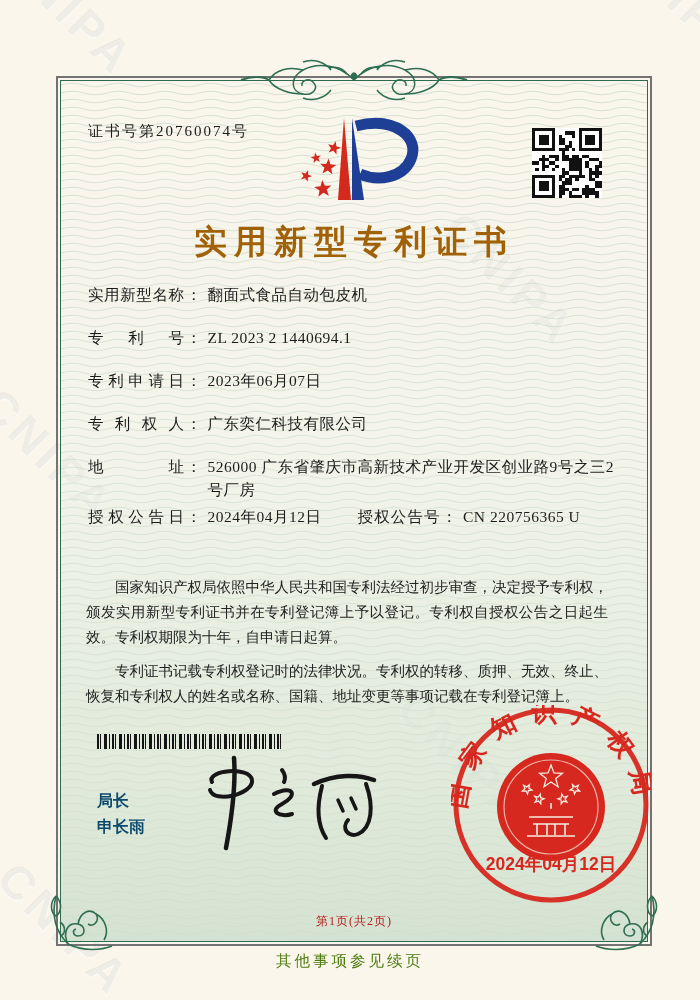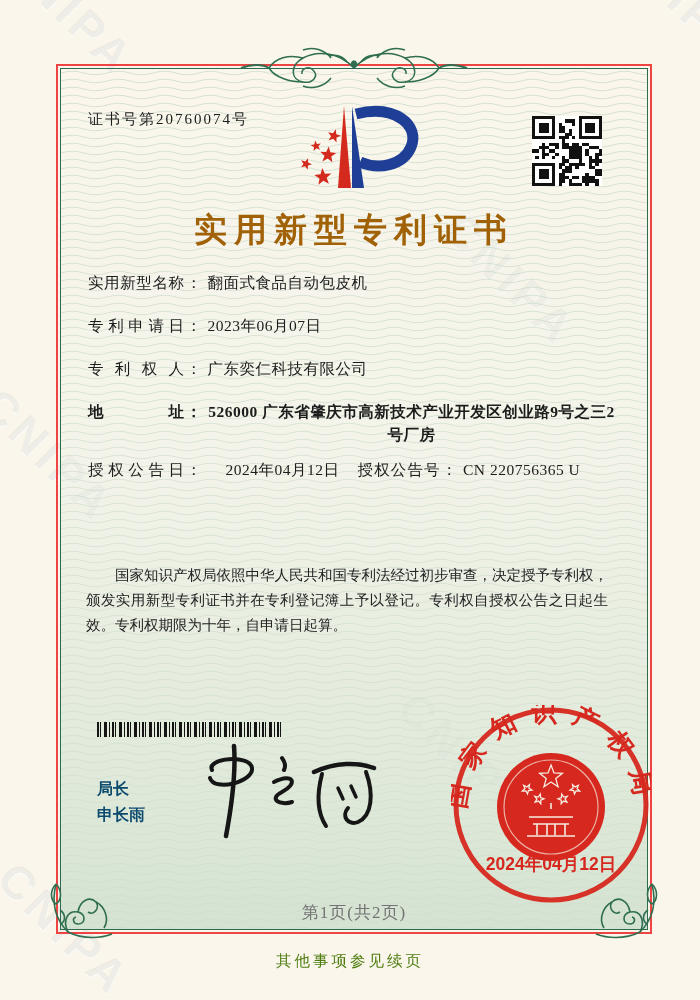--- a/index.html
+++ b/index.html
@@ -9,49 +9,49 @@
     font-family:"Liberation Serif","DejaVu Serif",serif;
     color:#1c1c1c;
   }
   .watermark{
     position:absolute;z-index:1;font-family:"Liberation Sans","DejaVu Sans",sans-serif;
     font-weight:bold;font-size:46px;letter-spacing:5px;
     color:rgba(120,115,100,0.10);text-shadow:1px 1px 0 rgba(255,255,255,0.55);
     transform:rotate(45deg);white-space:nowrap;pointer-events:none;
   }
   .frame{
-    position:absolute;left:56px;top:64px;width:592px;height:866px;
-    border:2px solid #ef4444;z-index:2;background:transparent;
+    position:absolute;left:56px;top:76px;width:592px;height:866px;
+    border:2px solid #737373;z-index:2;background:transparent;
   }
   .frame-inner-line{
     position:absolute;inset:2px;border:1px solid #2d6a4f;pointer-events:none;
   }
   .guilloche{position:absolute;inset:3px;overflow:hidden;}
   .guilloche svg{display:block;}
   .tint{
     position:absolute;inset:3px;pointer-events:none;
     background:linear-gradient(180deg,rgba(250,247,238,0.1) 0%,rgba(231,240,229,0.35) 45%,rgba(213,228,211,0.75) 85%,rgba(206,223,205,0.85) 100%);
   }
   .inner{position:absolute;inset:0;z-index:3;}
   .cert-no{position:absolute;left:30px;top:44px;font-size:15px;letter-spacing:2px;}
   .logo{position:absolute;left:236px;top:34px;width:132px;height:96px;}
   .qr{position:absolute;left:474px;top:50px;width:70px;height:70px;}
   .title{
     position:absolute;left:0;right:0;top:142px;text-align:center;
     font-size:33px;font-weight:bold;letter-spacing:7px;color:#a16207;
   }
   .fields{position:absolute;left:30px;top:205px;width:540px;font-size:15.5px;}
   .field{margin-bottom:20px;line-height:23px;white-space:nowrap;}
-  .field.wrap{white-space:normal;margin-bottom:12px;font-weight:bold;}
+  .field.wrap{white-space:normal;margin-bottom:4px;}
   .flabel{
     display:inline-block;width:96px;text-align:justify;text-align-last:justify;
     vertical-align:top;
   }
   .colon{display:inline-block;vertical-align:top;margin:0 6px 0 2px;}
-  .fvalue{display:inline-block;vertical-align:top;letter-spacing:0.5px;text-align:center;}
+  .fvalue{display:inline-block;vertical-align:top;letter-spacing:0.5px;}
   .fvalue.addr{width:408px;line-height:23px;}
   .fvalue.narrow{width:150px;}
   .flabel.l2{width:82px;}
   .paras{
     position:absolute;left:28px;top:497px;width:538px;
     font-size:14.5px;line-height:25px;text-align:justify;color:#222;
   }
   .paras p{margin:0 16px 9px 0;text-indent:2em;}
   .barcode{
     position:absolute;left:39px;top:656px;width:186px;height:15px;
@@ -63,21 +63,21 @@
   }
   .duty{
     position:absolute;left:39px;top:710px;
     font-family:"Liberation Sans","DejaVu Sans",sans-serif;
     font-size:16px;font-weight:600;line-height:26px;color:#0c4a6e;
   }
   .signature{position:absolute;left:128px;top:676px;width:210px;height:98px;}
   .seal{position:absolute;left:451px;top:705px;width:200px;height:200px;z-index:5;}
   .page-note{
     position:absolute;left:0;right:0;top:835px;text-align:center;
-    font-size:17px;letter-spacing:1px;color:#737373;
+    font-size:12px;letter-spacing:1px;color:#b91c1c;
   }
   .cont-note{
     position:absolute;left:0;right:0;top:951px;text-align:center;z-index:2;
     font-size:15.5px;letter-spacing:3px;color:#4d7c0f;
   }
   .ornament-top{position:absolute;left:50%;top:-22px;transform:translateX(-50%);z-index:4;}
   .corner{position:absolute;width:78px;height:78px;z-index:4;}
   .corner.bl{left:-12px;bottom:-12px;}
   .corner.br{right:-12px;bottom:-12px;transform:scale(-1,1);}
 </style>
@@ -396,35 +396,39 @@
         <rect x="6" y="12" width="1" height="1" fill="#111"></rect>
       </svg>
 
     <div class="title">实用新型专利证书</div>
 
     <div class="fields">
       <div class="field">
         <span class="flabel">实用新型名称</span><span class="colon">：</span><span class="fvalue">翻面式食品自动包皮机</span>
       </div>
       <div class="field">
+        <span class="flabel">专利号</span><span class="colon">：</span><span class="fvalue">ZL 2023 2 1440694.1</span>
+      </div>
+      <div class="field">
         <span class="flabel">专利申请日</span><span class="colon">：</span><span class="fvalue">2023年06月07日</span>
       </div>
       <div class="field">
         <span class="flabel">专利权人</span><span class="colon">：</span><span class="fvalue">广东奕仁科技有限公司</span>
       </div>
       <div class="field wrap">
         <span class="flabel">地址</span><span class="colon">：</span><span class="fvalue addr">526000 广东省肇庆市高新技术产业开发区创业路9号之三2号厂房</span>
       </div>
       <div class="field">
         <span class="flabel">授权公告日</span><span class="colon">：</span><span class="fvalue narrow">2024年04月12日</span><span class="flabel l2">授权公告号</span><span class="colon">：</span><span class="fvalue">CN 220756365 U</span>
       </div>
     </div>
 
     <div class="paras">
       <p>国家知识产权局依照中华人民共和国专利法经过初步审查，决定授予专利权，颁发实用新型专利证书并在专利登记簿上予以登记。专利权自授权公告之日起生效。专利权期限为十年，自申请日起算。</p>
+      <p>专利证书记载专利权登记时的法律状况。专利权的转移、质押、无效、终止、恢复和专利权人的姓名或名称、国籍、地址变更等事项记载在专利登记簿上。</p>
     </div>
 
     <div class="barcode"></div>
 
     <div class="duty">
       <div>局长</div>
       <div>申长雨</div>
     </div>
 
     <svg class="signature" viewBox="0 0 210 98">

